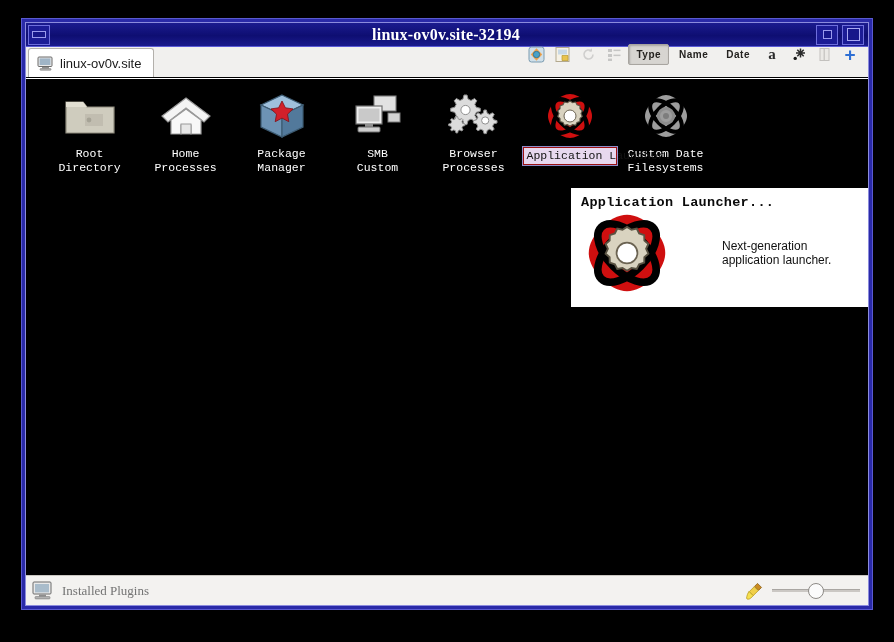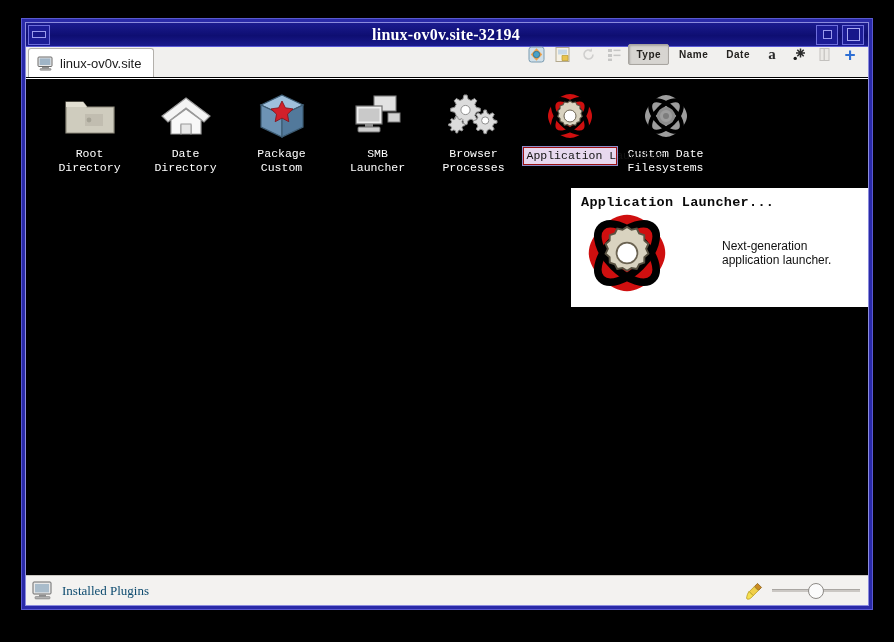--- a/index.html
+++ b/index.html
@@ -202,21 +202,21 @@
     height: 30px;
     background: #f3f2f0;
     border-top: 1px solid #c9c6c1;
     display: flex; align-items: center;
     padding: 0 8px 0 6px;
   }
   .status-left { display: flex; align-items: center; gap: 9px; }
   .status-label {
     font-family: "Liberation Serif", serif;
     font-size: 13px;
-    color: #0c4a6e;
+    color: #737373;
   }
   .status-right { margin-left: auto; display: flex; align-items: center; gap: 8px; }
   .slider { position: relative; width: 88px; height: 16px; display: flex; align-items: center; }
   .slider .track { position: absolute; left: 0; right: 0; height: 3px; background: #cbc8c4; border-top: 1px solid #a9a6a2; }
   .slider .knob {
     position: absolute; left: 36px; top: 0;
     width: 16px; height: 16px; border-radius: 50%;
     background: #fbfbfb; border: 1px solid #8d8a86;
   }
   svg { display: block; }
@@ -328,47 +328,47 @@
         </div>
 
         <div class="desk-icon">
           <div class="art">
             <svg width="52" height="44" viewBox="0 0 52 44">
               <path d="M26 4 L50 22 L44 28 L26 14 L8 28 L2 22 Z" fill="#f4f4f4" stroke="#9a9a9a" stroke-width="1.2"></path>
               <path d="M11 26 L26 15 L41 26 v14 h-10 v-9 h-10 v9 h-10 z" fill="#f8f8f8" stroke="#9a9a9a" stroke-width="1.2"></path>
               <rect x="21" y="30" width="10" height="10" fill="#e7e7e7" stroke="#9a9a9a" stroke-width="1"></rect>
             </svg>
           </div>
-          <div class="cap">Date Directory</div>
+          <div class="cap">Home Processes</div>
         </div>
 
         <div class="desk-icon">
           <div class="art">
             <svg width="48" height="46" viewBox="0 0 48 46">
               <path d="M24 2 L45 12 L24 22 L3 12 Z" fill="#9fc0dc" stroke="#3d5b72" stroke-width="1.2"></path>
               <path d="M3 12 L24 22 L24 44 L3 34 Z" fill="#6d93b4" stroke="#3d5b72" stroke-width="1.2"></path>
               <path d="M45 12 L24 22 L24 44 L45 34 Z" fill="#4e7falpha" stroke="#3d5b72" stroke-width="1.2" fill-opacity="1" style="fill:#52799b"></path>
               <path d="M24 8 l3.4 6.8 7.6 1.1 -5.5 5.3 1.3 7.5 -6.8 -3.6 -6.8 3.6 1.3 -7.5 -5.5 -5.3 7.6 -1.1 Z" fill="#d2202a" stroke="#7e1016" stroke-width=".8"></path>
             </svg>
           </div>
-          <div class="cap">Package Custom</div>
+          <div class="cap">Package Manager</div>
         </div>
 
         <div class="desk-icon">
           <div class="art">
             <svg width="56" height="44" viewBox="0 0 56 44">
               <rect x="24" y="2" width="22" height="15" fill="#e2e2e2" stroke="#7c7c7c" stroke-width="1.1"></rect>
               <rect x="38" y="19" width="12" height="9" fill="#d4d4d4" stroke="#7c7c7c" stroke-width="1"></rect>
               <rect x="6" y="12" width="26" height="18" fill="#efefef" stroke="#6e6e6e" stroke-width="1.2"></rect>
               <rect x="8.5" y="14.5" width="21" height="13" fill="#c9c9c9"></rect>
               <rect x="15" y="30" width="8" height="3" fill="#8f8f8f"></rect>
               <rect x="8" y="33" width="22" height="5" rx="1" fill="#cfcfcf" stroke="#6e6e6e" stroke-width="1"></rect>
             </svg>
           </div>
-          <div class="cap">SMB Launcher</div>
+          <div class="cap">SMB Custom</div>
         </div>
 
         <div class="desk-icon">
           <div class="art">
             <svg width="56" height="46" viewBox="0 0 56 46">
               <g fill="#dcdcdc" stroke="#8f8f8f" stroke-width="1">
                 <path d="M18 2 l3 0 1 4 3 1.5 3.6-2 2.2 2.2 -2 3.6 1.5 3 4 1 0 3 -4 1 -1.5 3 2 3.6 -2.2 2.2 -3.6 -2 -3 1.5 -1 4 -3 0 -1-4 -3-1.5 -3.6 2 -2.2-2.2 2-3.6 -1.5-3 -4-1 0-3 4-1 1.5-3 -2-3.6 2.2-2.2 3.6 2 3-1.5 Z"></path>
                 <circle cx="19.5" cy="17" r="4.6" fill="#ffffff"></circle>
                 <path d="M38 17 l2.4 0 .8 3.2 2.4 1.2 2.9-1.6 1.7 1.7 -1.6 2.9 1.2 2.4 3.2.8 0 2.4 -3.2.8 -1.2 2.4 1.6 2.9 -1.7 1.7 -2.9-1.6 -2.4 1.2 -.8 3.2 -2.4 0 -.8-3.2 -2.4-1.2 -2.9 1.6 -1.7-1.7 1.6-2.9 -1.2-2.4 -3.2-.8 0-2.4 3.2-.8 1.2-2.4 -1.6-2.9 1.7-1.7 2.9 1.6 2.4-1.2 Z"></path>
                 <circle cx="39.2" cy="27.5" r="3.6" fill="#ffffff"></circle>

